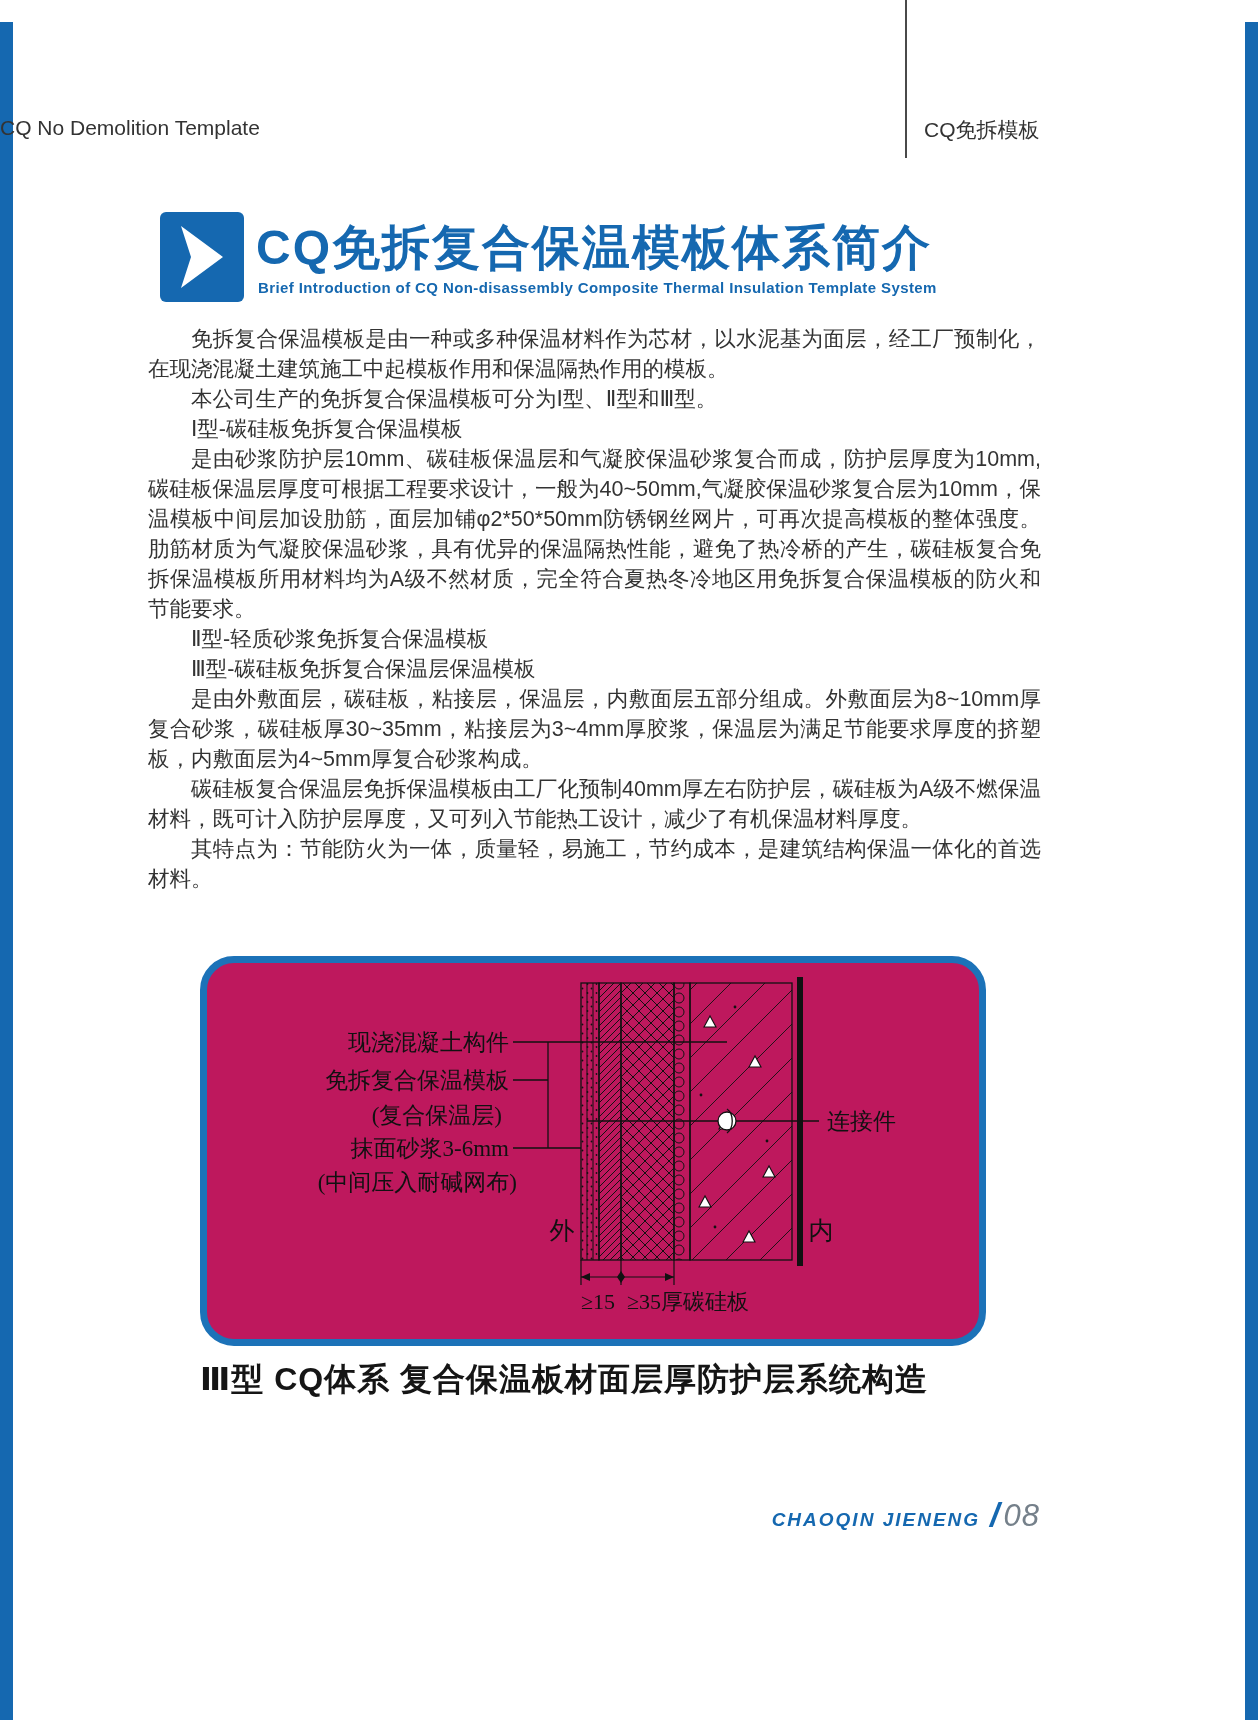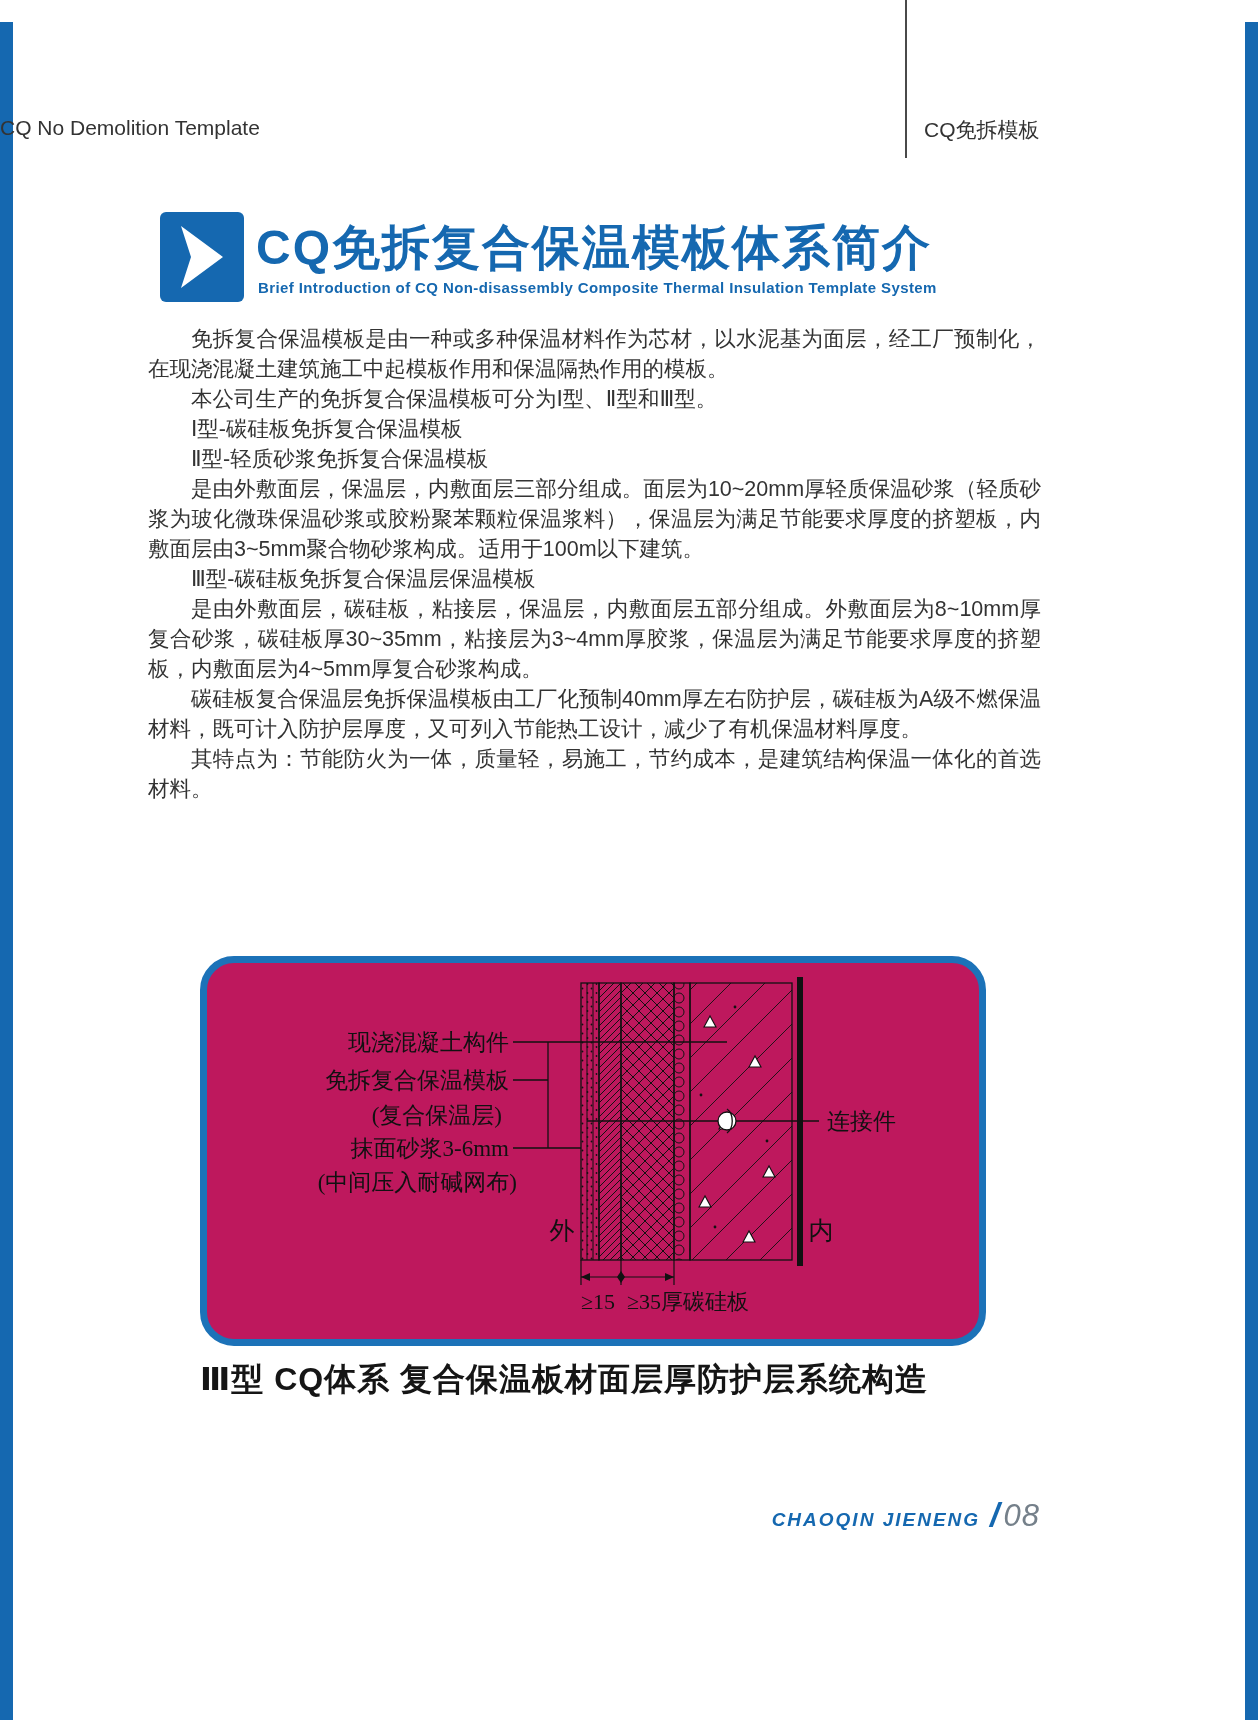--- a/index.html
+++ b/index.html
@@ -56,22 +56,22 @@
       <polygon points="21,14 63,45 21,76 31,45" fill="#ffffff"></polygon>
     </svg>
   </div>
   <div class="banner-title">CQ免拆复合保温模板体系简介</div>
   <div class="banner-subtitle">Brief Introduction of CQ Non-disassembly Composite Thermal Insulation Template System</div>
 
   <div class="body-text">
     <p>免拆复合保温模板是由一种或多种保温材料作为芯材，以水泥基为面层，经工厂预制化，在现浇混凝土建筑施工中起模板作用和保温隔热作用的模板。</p>
     <p>本公司生产的免拆复合保温模板可分为Ⅰ型、Ⅱ型和Ⅲ型。</p>
     <p>Ⅰ型-碳硅板免拆复合保温模板</p>
+    <p>是由砂浆防护层10mm、碳硅板保温层和气凝胶保温砂浆复合而成，防护层厚度为10mm,碳硅板保温层厚度可根据工程要求设计，一般为40~50mm,气凝胶保温砂浆复合层为10mm，保温模板中间层加设肋筋，面层加铺φ2*50*50mm防锈钢丝网片，可再次提高模板的整体强度。肋筋材质为气凝胶保温砂浆，具有优异的保温隔热性能，避免了热冷桥的产生，碳硅板复合免拆保温模板所用材料均为A级不然材质，完全符合夏热冬冷地区用免拆复合保温模板的防火和节能要求。</p>
     <p>Ⅱ型-轻质砂浆免拆复合保温模板</p>
-    <p>是由外敷面层，保温层，内敷面层三部分组成。面层为10~20mm厚轻质保温砂浆（轻质砂浆为玻化微珠保温砂浆或胶粉聚苯颗粒保温浆料），保温层为满足节能要求厚度的挤塑板，内敷面层由3~5mm聚合物砂浆构成。适用于100m以下建筑。</p>
     <p>Ⅲ型-碳硅板免拆复合保温层保温模板</p>
     <p>是由外敷面层，碳硅板，粘接层，保温层，内敷面层五部分组成。外敷面层为8~10mm厚复合砂浆，碳硅板厚30~35mm，粘接层为3~4mm厚胶浆，保温层为满足节能要求厚度的挤塑板，内敷面层为4~5mm厚复合砂浆构成。</p>
     <p>碳硅板复合保温层免拆保温模板由工厂化预制40mm厚左右防护层，碳硅板为A级不燃保温材料，既可计入防护层厚度，又可列入节能热工设计，减少了有机保温材料厚度。</p>
     <p>其特点为：节能防火为一体，质量轻，易施工，节约成本，是建筑结构保温一体化的首选材料。</p>
   </div>
 
   <div class="figure-box">
     <svg width="772" height="376" viewBox="0 0 772 376">
       <defs>
         <pattern id="pat-hatch" width="7" height="7" patternUnits="userSpaceOnUse">

